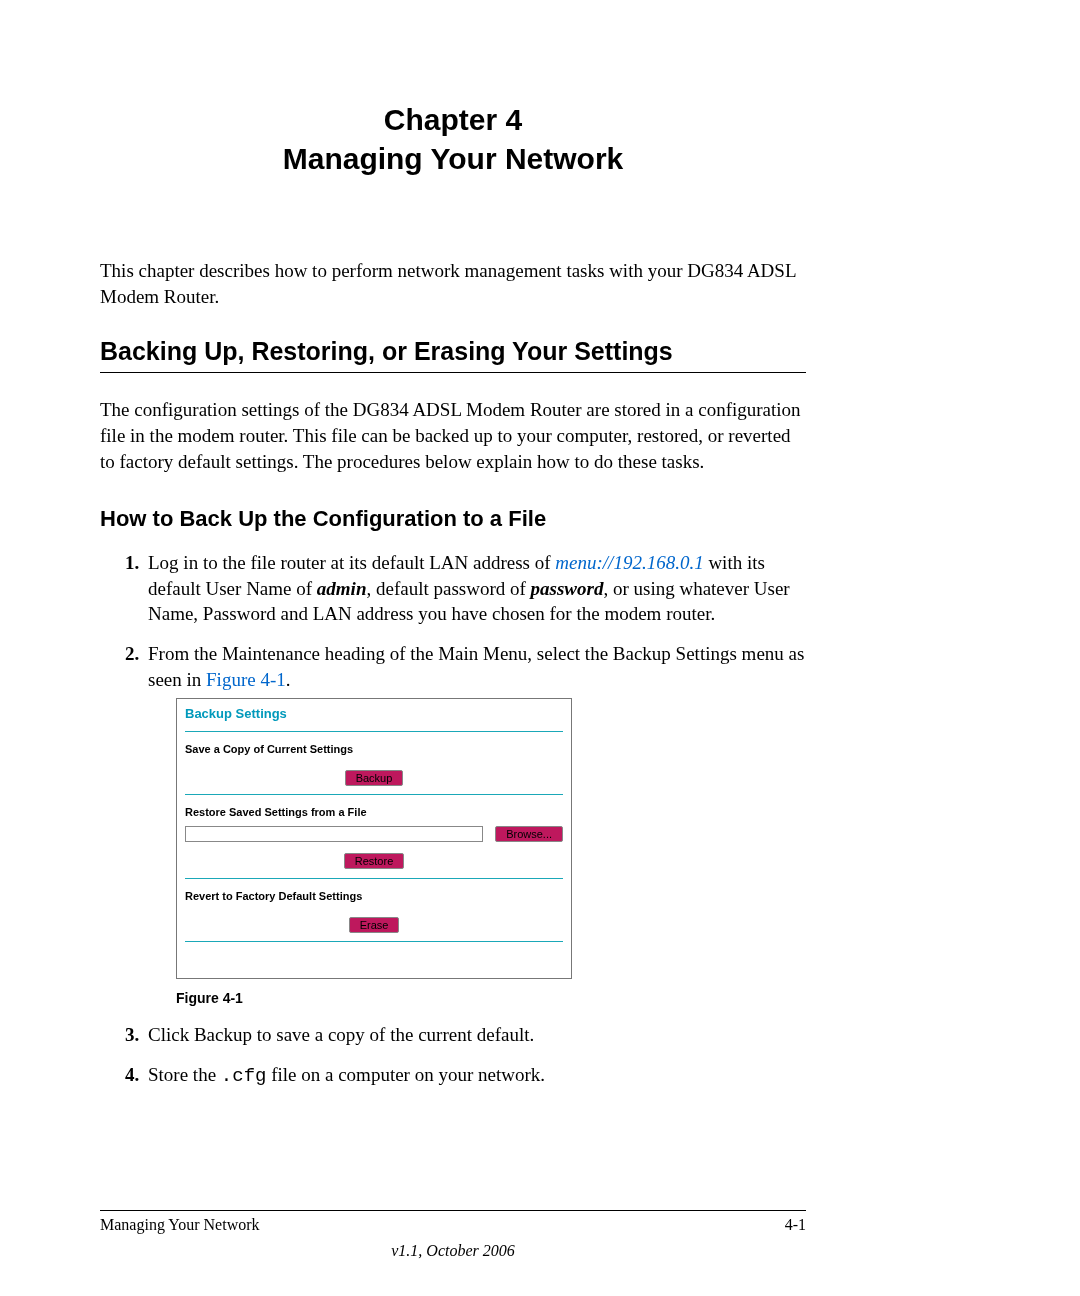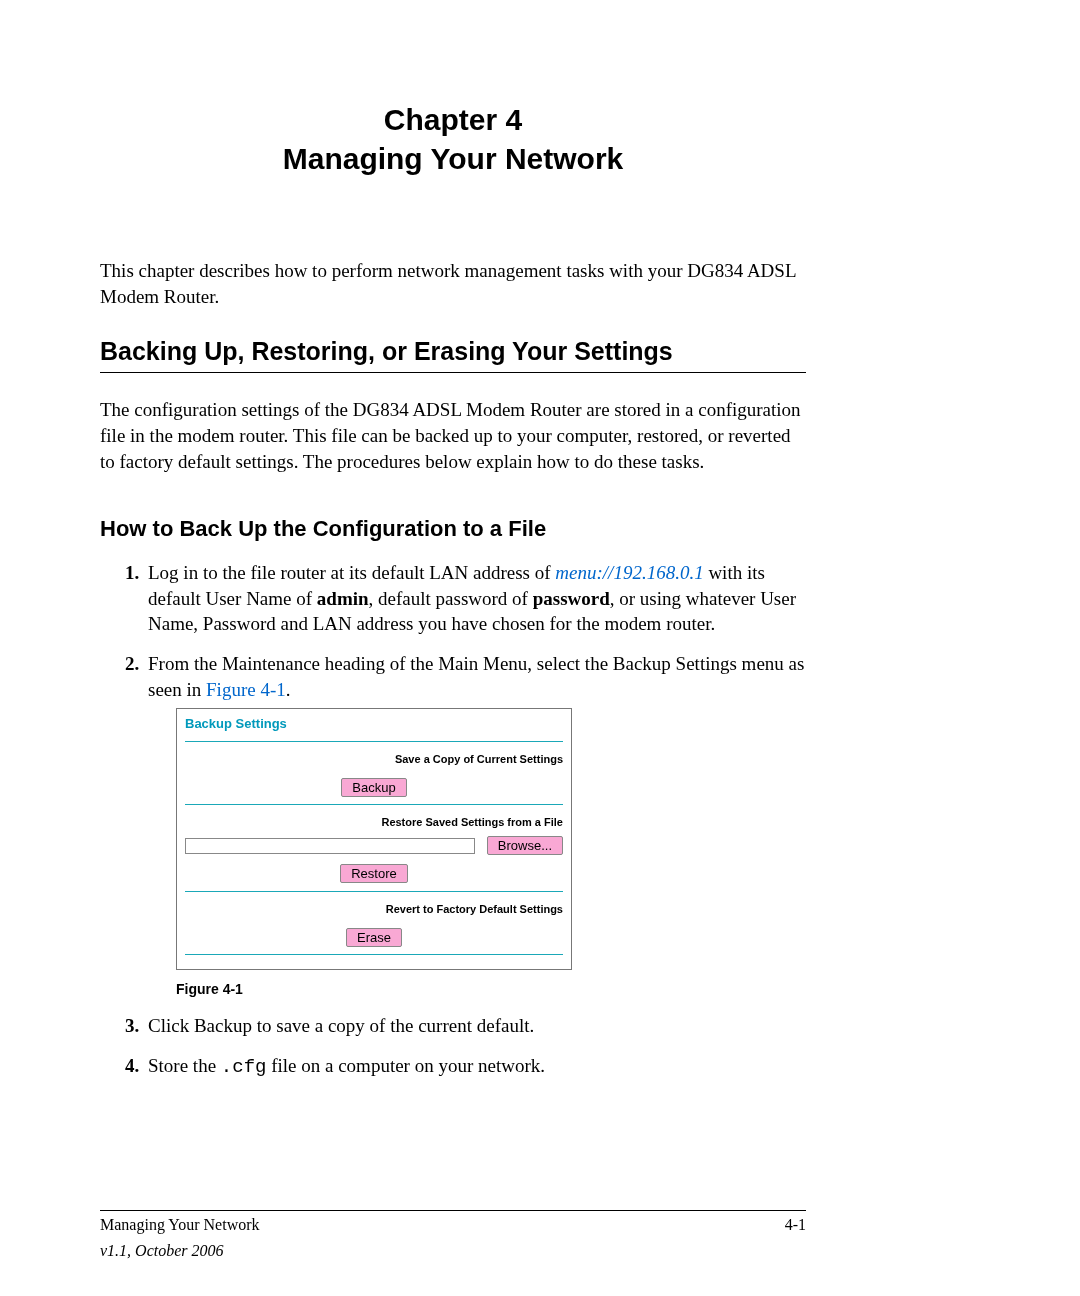--- a/index.html
+++ b/index.html
@@ -35,21 +35,21 @@
     font-size: 25px;
     margin: 0 0 6px 0;
   }
   .section-rule {
     border: none;
     border-top: 1.5px solid #000;
     margin: 0 0 24px 0;
   }
   .section-body {
     line-height: 1.35;
-    margin-bottom: 42px;
+    margin-bottom: 32px;
   }
   h3.subsection {
     font-family: Arial, Helvetica, sans-serif;
     font-weight: bold;
     font-size: 22px;
     margin: 0 0 18px 0;
   }
   ol.steps {
     margin: 0 0 0 0;
     padding-left: 44px;
@@ -57,57 +57,56 @@
   }
   ol.steps > li {
     margin-bottom: 14px;
     padding-left: 4px;
   }
   ol.steps > li::marker {
     font-weight: bold;
   }
   .ital-link { color: #0066cc; font-style: italic; }
   .fig-ref { color: #0066cc; }
-  .bold { font-weight: bold; }
+  .bold { font-weight: bold; font-style: italic; }
   .code { font-family: "Courier New", monospace; }
   
   .figure-box {
     width: 378px;
     margin: 6px 0 10px 28px;
     border: 1px solid #777;
-    padding: 6px 8px 4px 8px;
+    padding: 6px 8px 26px 8px;
     font-family: Arial, Helvetica, sans-serif;
     background: #fff;
   }
   .fig-heading {
     color: #0099bb;
     font-weight: bold;
     font-size: 13px;
     margin-bottom: 8px;
   }
   .fig-hr {
     border: none;
     border-top: 1.5px solid #1aa8b8;
     margin: 6px 0 10px 0;
   }
   .fig-label {
     font-weight: bold;
     font-size: 11px;
     margin-bottom: 6px;
-    text-align: right;
   }
   .fig-btn-row {
     text-align: center;
     margin-bottom: 2px;
   }
   .ui-btn {
     font-family: Arial, Helvetica, sans-serif;
-    font-size: 13px;
+    font-size: 11px;
     padding: 1px 10px;
-    background: #f9a8d4;
+    background: #be185d;
     border: 1px solid #888;
     border-radius: 2px;
   }
   .file-row {
     display: flex;
     align-items: center;
     gap: 12px;
     margin-bottom: 4px;
   }
   .file-input {
@@ -136,21 +135,21 @@
     border: none;
     border-top: 1px solid #000;
     margin: 0 0 5px 0;
   }
   .footer-row {
     display: flex;
     justify-content: space-between;
     font-size: 16px;
   }
   .footer-version {
-    text-align: left;
+    text-align: center;
     font-style: italic;
     font-size: 16px;
     margin-top: 8px;
   }
 </style>
 </head>
 <body>
 
 <div class="page">
 

